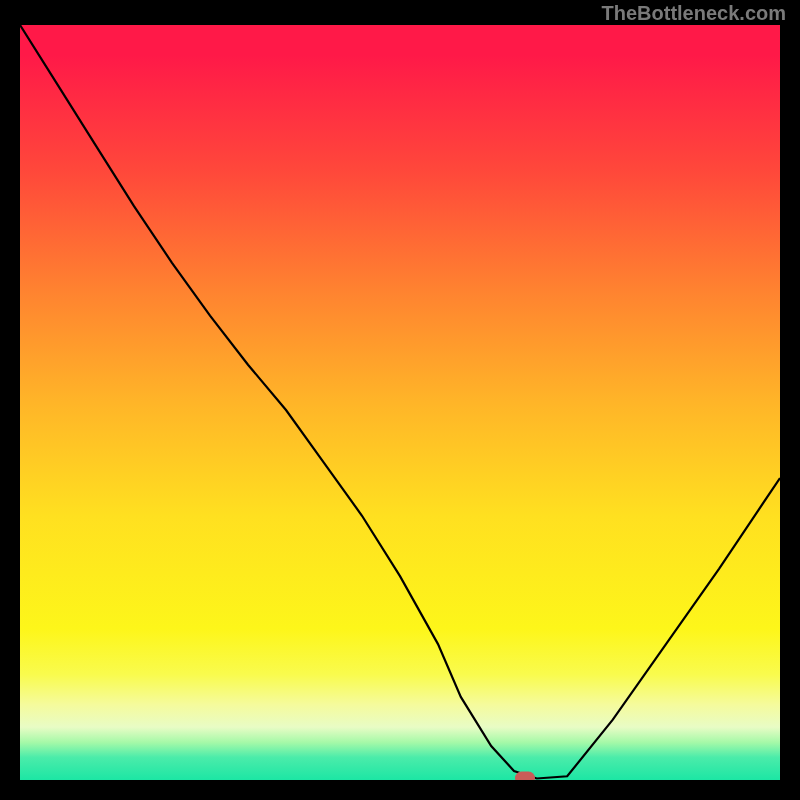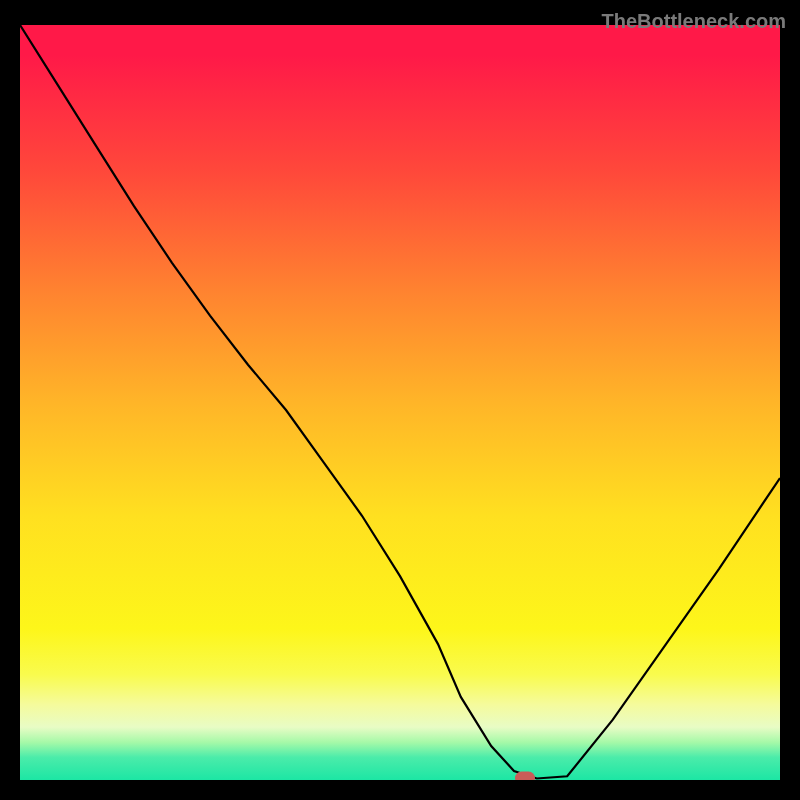--- a/index.html
+++ b/index.html
@@ -12,21 +12,20 @@
     font-family: Arial, sans-serif;
   }
   .watermark {
     position: absolute;
     top: 2px;
     right: 14px;
     color: #7a7a7a;
     font-size: 20px;
     font-weight: bold;
     z-index: 10;
-    margin-top: 8px;
   }
   .plot-area {
     position: absolute;
     left: 20px;
     top: 25px;
     width: 760px;
     height: 755px;
     overflow: hidden;
   }
   .gradient-bg {

